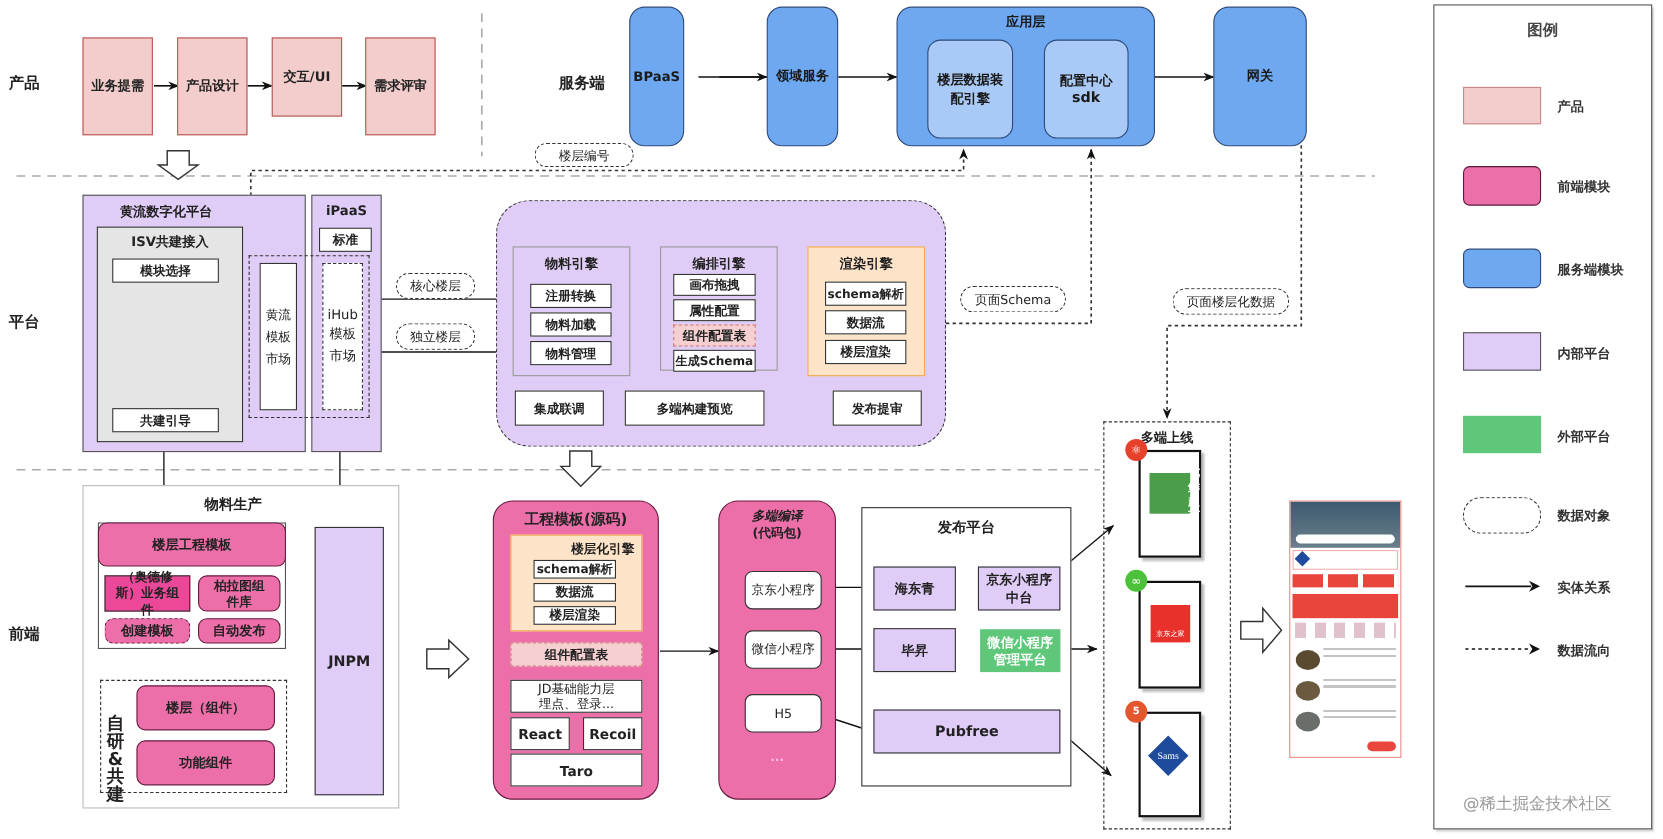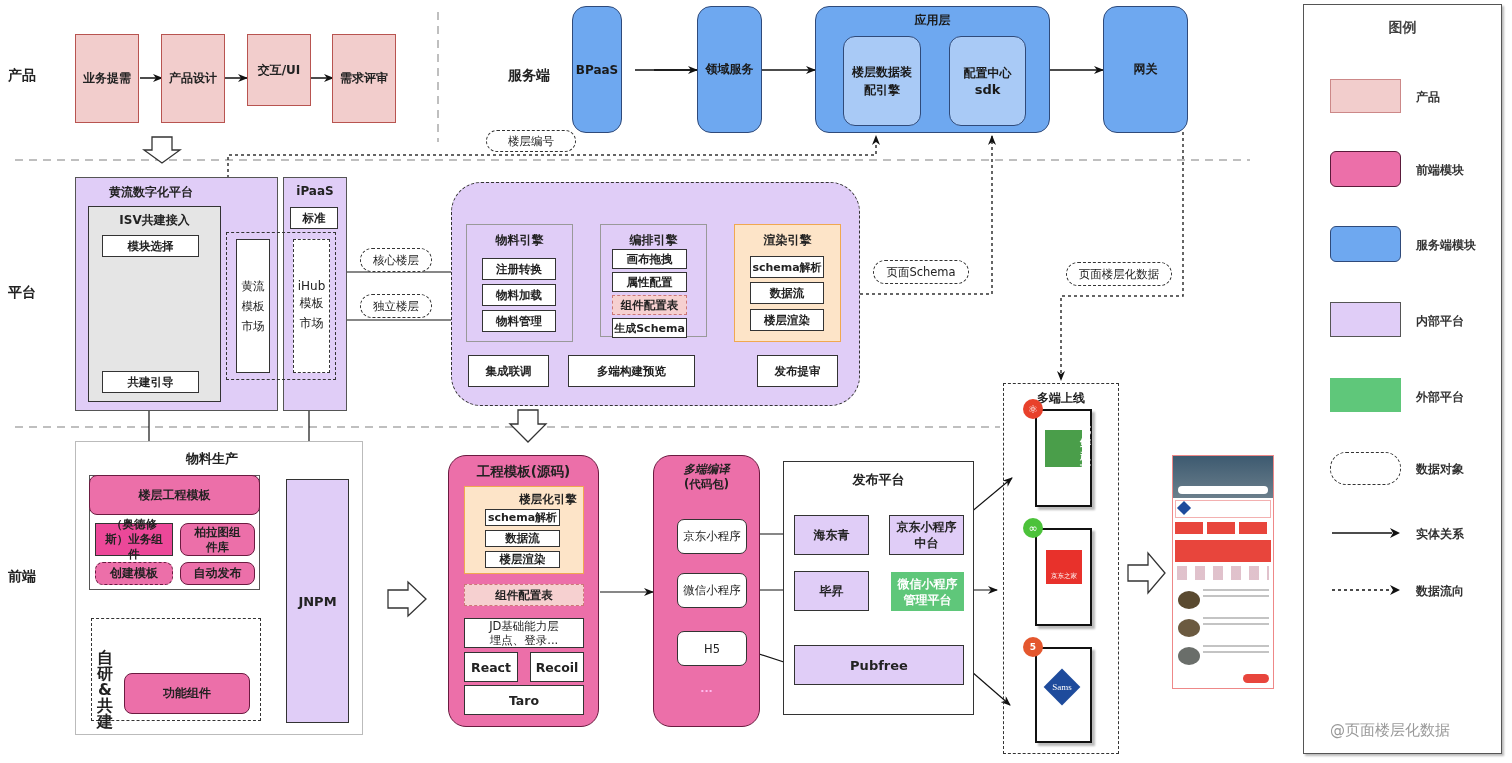--- a/index.html
+++ b/index.html
@@ -180,20 +180,21 @@
   <div class="abs pink pinkr c" style="left:104px;top:81px;width:75px;height:33px;padding:0 12px;">
     <span style="line-height:15px;font-size:11.5px;">柏拉图组件库</span>
   </div>
   <div class="abs pink pinkr c" style="left:19px;top:120px;width:78px;height:23px;border-style:dashed;">创建模板</div>
   <div class="abs pink pinkr c" style="left:104px;top:120px;width:75px;height:23px;">自动发布</div>
 
   <div class="abs" style="left:15px;top:176px;width:170px;height:103px;border:1.5px dashed #333;"></div>
   <div class="abs c" style="left:14px;top:208px;width:30px;font-size:16px;font-weight:bold;">
     <span style="width:26px;line-height:16px;">自研&amp;共建</span>
   </div>
+  <div class="abs pink pinkr c" style="left:48px;top:181px;width:126px;height:41px;">楼层（组件）</div>
   <div class="abs pink pinkr c" style="left:48px;top:231px;width:126px;height:41px;">功能组件</div>
   <div class="abs c" style="left:210px;top:37px;width:63px;height:244px;background:#e0cdf7;border:1.5px solid #333;font-size:13px;font-weight:bold;">JNPM</div>
 </div>
 
 <div class="abs pink" style="left:448px;top:455px;width:151px;height:272px;border-radius:18px;">
   <div class="abs" style="left:0;right:0;top:7px;text-align:center;font-size:13.5px;">工程模板(源码)</div>
   <div class="abs orange" style="left:15px;top:30px;width:120px;height:88px;">
     <div class="abs" style="left:0;right:0;top:5px;text-align:center;font-size:11.5px;padding-left:48px;">楼层化引擎</div>
     <div class="abs wbox c" style="left:20px;top:22px;width:75px;height:17px;font-size:11px;">schema解析</div>
     <div class="abs wbox c" style="left:20px;top:43px;width:75px;height:17px;">数据流</div>
@@ -294,14 +295,14 @@
     <path d="M58,2 L68,7 L58,12 L61,7 Z" fill="#111"></path>
   </svg>
   <div class="abs legend-label" style="left:112px;top:521px;">实体关系</div>
 
   <svg class="abs" style="left:28px;top:578px;" width="70" height="14">
     <line x1="0" y1="7" x2="60" y2="7" stroke="#111" stroke-width="1.3" stroke-dasharray="3,3"></line>
     <path d="M58,2 L68,7 L58,12 L61,7 Z" fill="#111"></path>
   </svg>
   <div class="abs legend-label" style="left:112px;top:578px;">数据流向</div>
 
-  <div class="abs" style="left:26px;top:716px;font-size:15px;color:#999;">@页面楼层化数据</div>
+  <div class="abs" style="left:26px;top:716px;font-size:15px;color:#999;">@稀土掘金技术社区</div>
 </div>
 
 </body></html>

